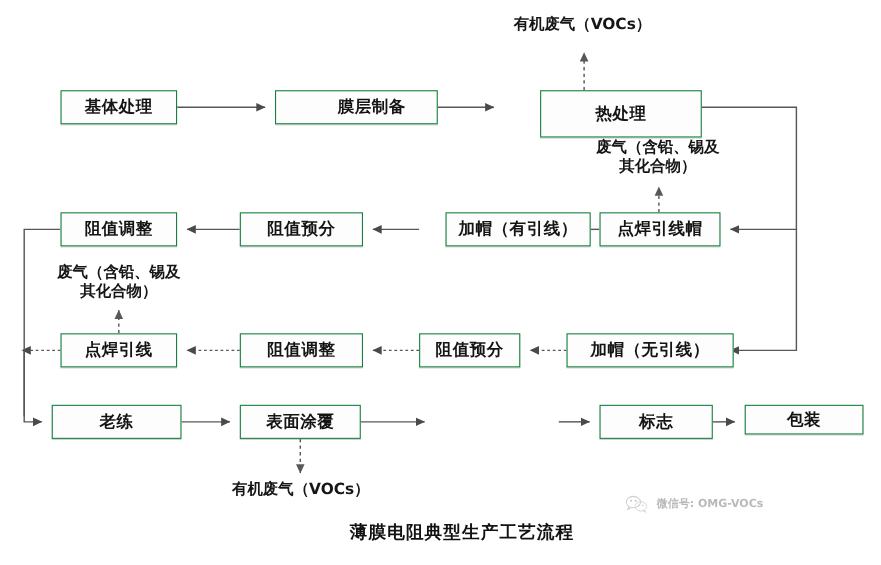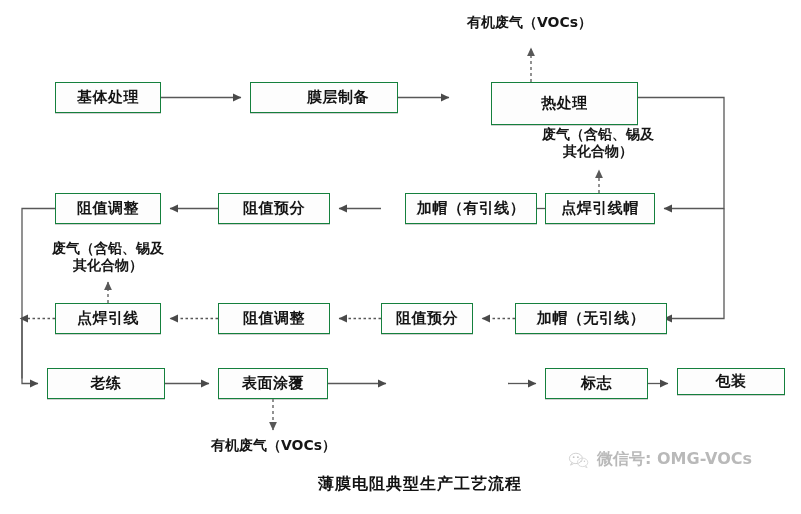--- a/index.html
+++ b/index.html
@@ -198,21 +198,21 @@
     <div>废气（含铅、锡及</div>
     <div>其化合物）</div>
   </div>
 
   <div class="emis" style="left:196px; top:437px; width:155px; font-size:14px;">
     <div>有机废气（VOCs）</div>
   </div>
 
   <div class="caption" style="left:270px; top:474px; width:300px; font-size:16px;">薄膜电阻典型生产工艺流程</div>
 
-  <div class="watermark" style="left:568px; top:449px; font-size:16px;">
+  <div class="watermark" style="left:568px; top:449px; font-size:10px;">
     <svg class="wm-icon" viewBox="0 0 28 22" xmlns="http://www.w3.org/2000/svg">
       <ellipse cx="10" cy="9" rx="8.2" ry="6.6" fill="none" stroke="#cfcfcf" stroke-width="1.2"></ellipse>
       <path d="M5,14.2 L3.2,17.6 L7,15.7" fill="none" stroke="#cfcfcf" stroke-width="1.2"></path>
       <circle cx="7.2" cy="7.4" r="1.15" fill="#c4c4c4"></circle>
       <circle cx="12.6" cy="7.4" r="1.15" fill="#c4c4c4"></circle>
       <ellipse cx="18.6" cy="14" rx="6.6" ry="5.4" fill="none" stroke="#d6d6d6" stroke-width="1.1"></ellipse>
       <path d="M22.6,18 L24.3,20.8 L21.1,19.3" fill="none" stroke="#d6d6d6" stroke-width="1.1"></path>
       <circle cx="16.6" cy="12.7" r="0.95" fill="#cccccc"></circle>
       <circle cx="20.9" cy="12.7" r="0.95" fill="#cccccc"></circle>
     </svg>

